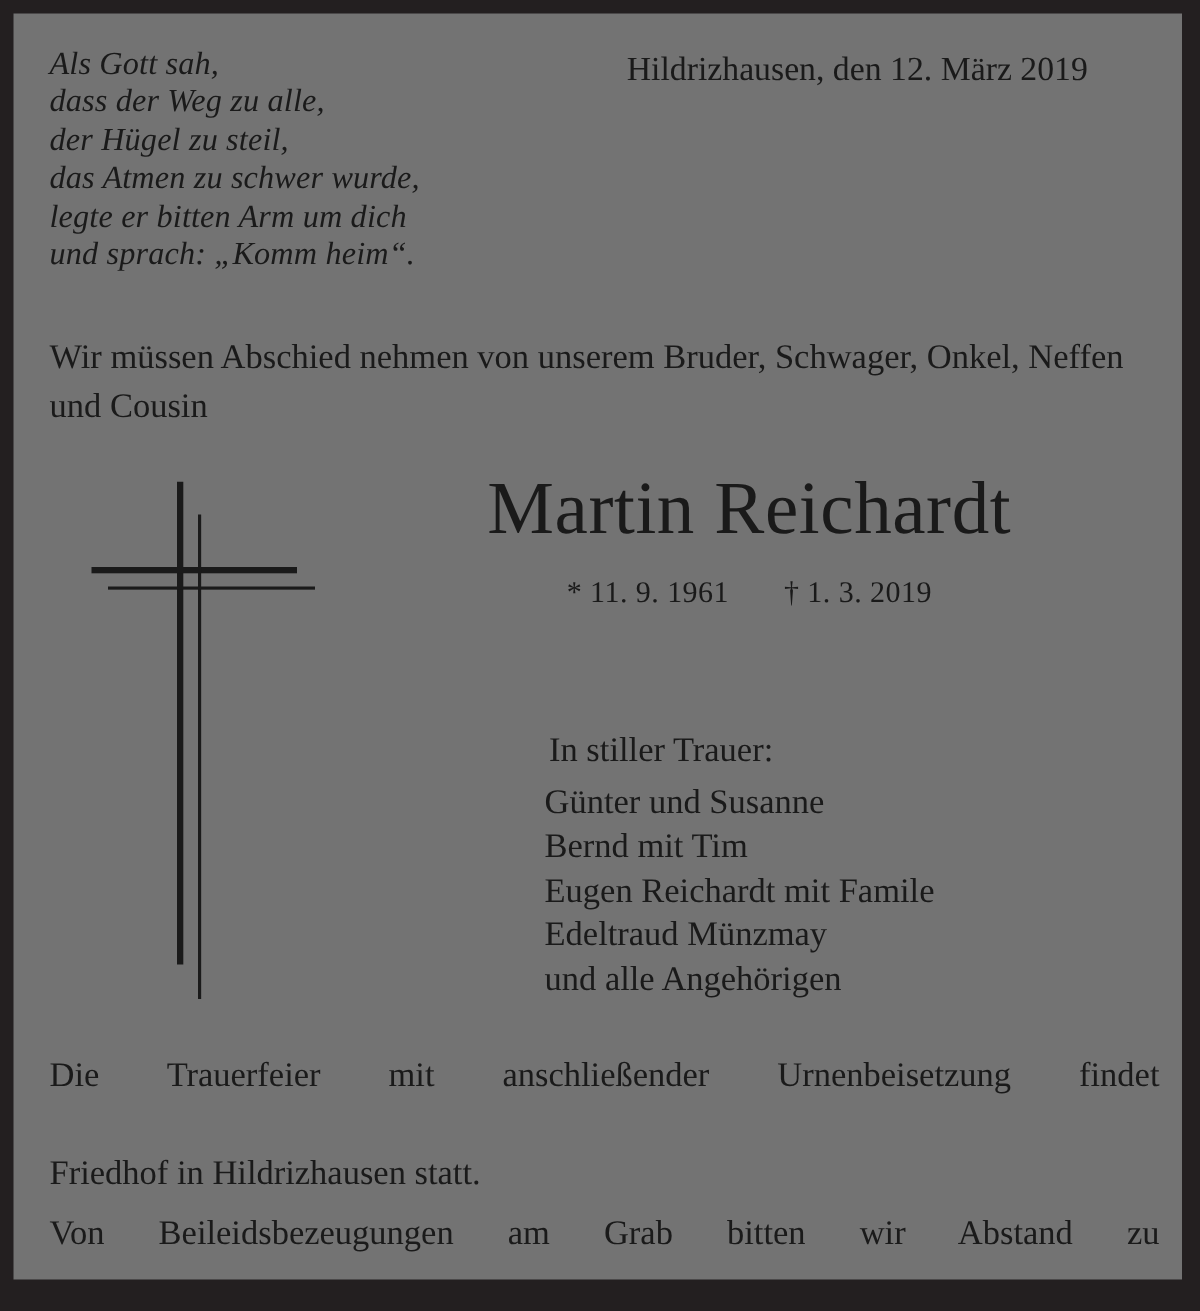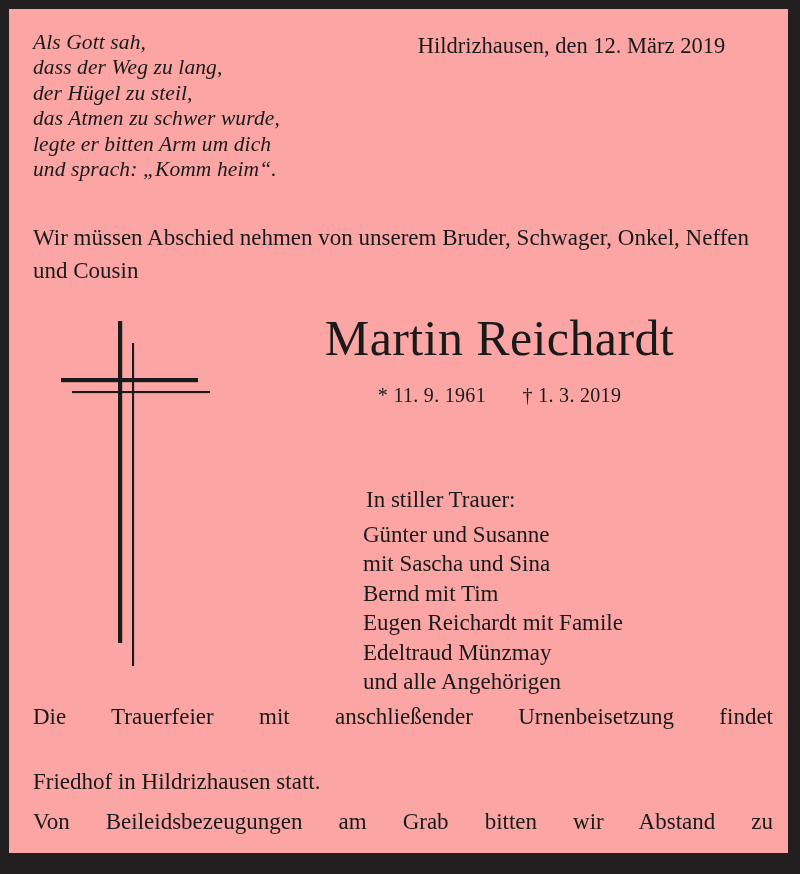--- a/index.html
+++ b/index.html
@@ -17,21 +17,21 @@
     overflow: hidden;
     font-family: "Liberation Serif", "DejaVu Serif", serif;
   }
 
   .notice-inner {
     position: absolute;
     left: 9px;
     top: 9px;
     width: 779px;
     height: 844px;
-    background: #fca5a5;
+    background: #737373;
     box-sizing: border-box;
     overflow: hidden;
   }
 
   
   .top-row {
     position: absolute;
     left: 0;
     top: 0;
     width: 779px;
@@ -158,21 +158,21 @@
 </head>
 <body>
 
 <div class="notice">
   <div class="notice-inner">
 
     <div class="top-row">
 
       <div class="poem">
         <div>Als Gott sah,</div>
-        <div>dass der Weg zu lang,</div>
+        <div>dass der Weg zu alle,</div>
         <div>der Hügel zu steil,</div>
         <div>das Atmen zu schwer wurde,</div>
         <div>legte er bitten Arm um dich</div>
         <div>und sprach: „Komm heim“.</div>
       </div>
 
       <div class="place-date">Hildrizhausen, den 12. März 2019</div>
 
     </div>
 
@@ -197,21 +197,20 @@
         <span class="gap"></span>
         <span>†</span>
         <span>1. 3. 2019</span>
       </div>
     </div>
 
     <div class="mourners">
       <div class="mourners-heading">In stiller Trauer:</div>
       <div class="mourners-list">
         <div>Günter und Susanne</div>
-        <div>mit Sascha und Sina</div>
         <div>Bernd mit Tim</div>
         <div>Eugen Reichardt mit Famile</div>
         <div>Edeltraud Münzmay</div>
         <div>und alle Angehörigen</div>
       </div>
     </div>
 
     <div class="closing-1">
       <span class="just-line">Die Trauerfeier mit anschließender Urnenbeisetzung findet</span>
       <span class="last-line">Friedhof in Hildrizhausen statt.</span>

